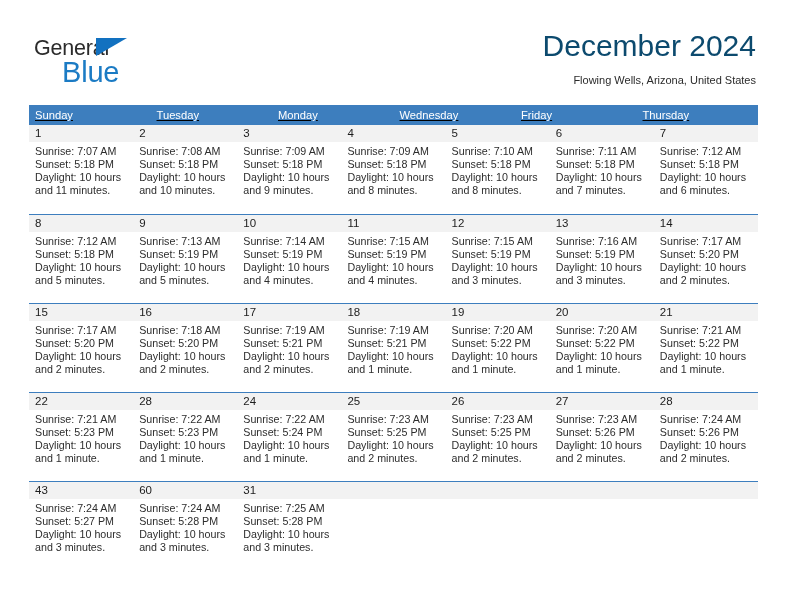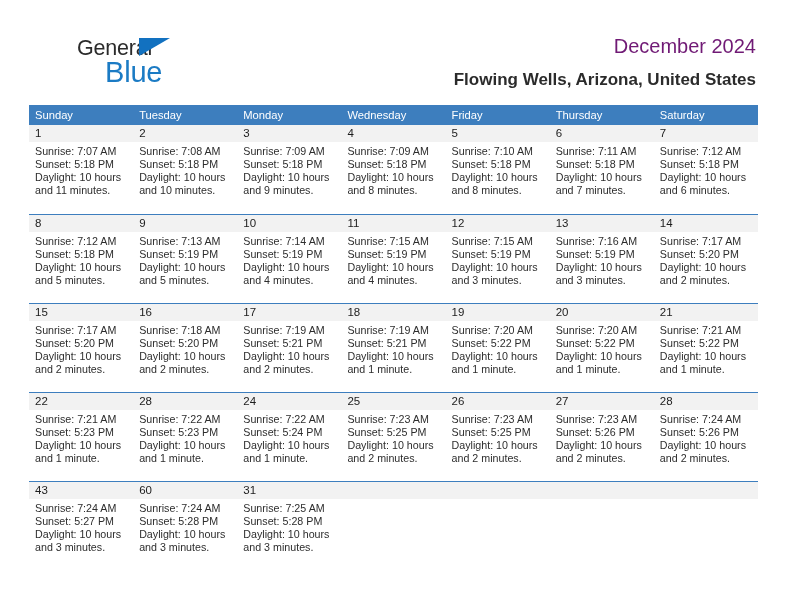--- a/index.html
+++ b/index.html
@@ -28,21 +28,20 @@
     top: 0;
     width: 792px;
     height: 96px;
   }
   .logo {
     position: absolute;
     left: 34px;
     top: 36px;
     width: 130px;
     height: 50px;
-    margin-left: 43px;
   }
   .logo-general {
     position: absolute;
     left: 0;
     top: 0;
     font-size: 21.5px;
     letter-spacing: -0.2px;
     color: #2b2b2b;
     font-family: "Liberation Sans", sans-serif;
   }
@@ -64,46 +63,46 @@
     color: #1b7bc4;
     font-family: "Liberation Sans", sans-serif;
   }
   .title-block {
     position: absolute;
     right: 36px;
     top: 28px;
     text-align: right;
   }
   .cal-title {
-    font-size: 20px;
-    color: #701a75;
+    font-size: 30px;
+    color: #0c4a6e;
     font-weight: normal;
     line-height: 36px;
     white-space: nowrap;
   }
   .cal-subtitle {
-    font-size: 17px;
+    font-size: 11px;
     color: #2b2b2b;
     line-height: 22px;
     margin-top: 5px;
     white-space: nowrap;
-    font-weight: bold;
   }
 
   
   .calendar {
     position: absolute;
     left: 29px;
     top: 105px;
     width: 729px;
   }
   .weekdays {
     display: flex;
     background: #3d7ebe;
     height: 20px;
+    text-decoration: underline;
   }
   .weekday {
     flex: 1 1 0;
     color: #ffffff;
     font-size: 11.2px;
     line-height: 20px;
     padding-left: 6px;
     box-sizing: border-box;
     white-space: nowrap;
     overflow: hidden;
@@ -168,21 +167,20 @@
   </div>
 
   <div class="calendar">
     <div class="weekdays">
         <div class="weekday">Sunday</div>
         <div class="weekday">Tuesday</div>
         <div class="weekday">Monday</div>
         <div class="weekday">Wednesday</div>
         <div class="weekday">Friday</div>
         <div class="weekday">Thursday</div>
-        <div class="weekday">Saturday</div>
       </div>
     <div class="weeks">
         <div class="week">
           <div class="daycell">
             <div class="daynum-band">
               <div class="daynum">1</div>
             </div>
             <div class="details">
               <div>Sunrise: 7:07 AM</div>
               <div>Sunset: 5:18 PM</div>

